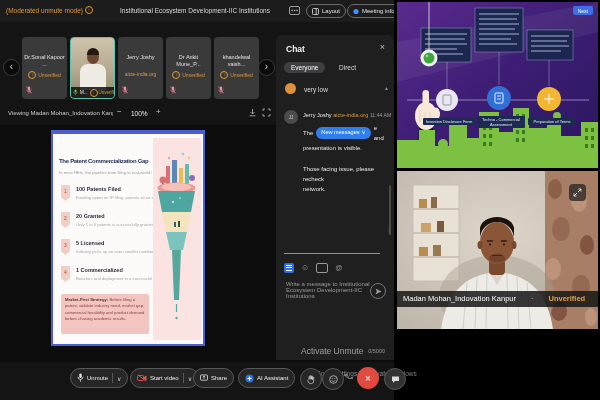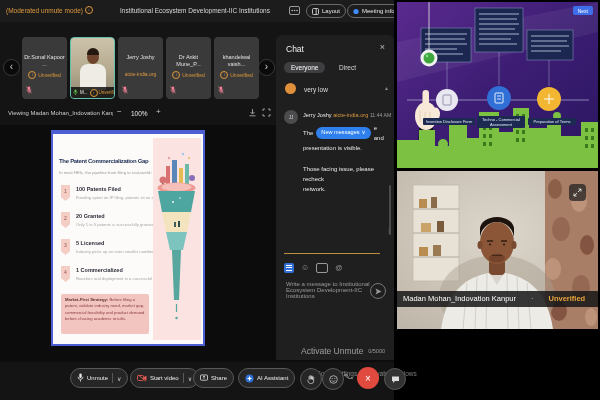--- a/index.html
+++ b/index.html
@@ -69,21 +69,21 @@
         display:flex;align-items:center;justify-content:center;z-index:6;}
   .tb-minus{position:absolute;top:11px;font-size:9px;color:#bdbdbd;z-index:6;}
   .tb-leave{position:absolute;top:5px;width:22px;height:22px;border-radius:50%;background:#e04a3f;display:flex;align-items:center;
         justify-content:center;color:#fff;font-size:10px;z-index:6;}
   .watermark1{position:absolute;left:301px;top:346px;font-size:8.5px;color:rgba(255,255,255,.55);z-index:5;pointer-events:none;white-space:nowrap;}
   .watermark2{position:absolute;left:316px;top:370px;font-size:6.5px;color:rgba(255,255,255,.45);z-index:5;pointer-events:none;white-space:nowrap;}
   .pen-cursor{position:absolute;left:344px;top:373px;font-size:7px;color:rgba(255,255,255,.6);z-index:7;pointer-events:none;}
 
   
   .chat-panel{position:absolute;left:276px;top:35px;width:118px;height:325px;background:#1f1f20;border-radius:6px 6px 0 0;overflow:hidden;}
-  .chat-title{position:absolute;left:10px;top:9px;font-size:8.5px;font-weight:normal;color:#f0f0f0;}
+  .chat-title{position:absolute;left:10px;top:9px;font-size:8.5px;font-weight:bold;color:#f0f0f0;}
   .chat-close{position:absolute;right:9px;top:7px;font-size:9px;color:#bdbdbd;}
   .chat-tab{position:absolute;top:27px;font-size:6.5px;color:#d8d8d8;padding:2px 7px;border-radius:9px;}
   .chat-tab.sel{background:#3f3f41;color:#fff;}
   .pmsg-avatar{position:absolute;left:9px;top:48px;width:11px;height:11px;border-radius:50%;background:#e08f3a;}
   .pmsg-text{position:absolute;left:28px;top:51px;font-size:6.5px;color:#dedede;}
   .scroll-up{position:absolute;right:5px;top:50px;font-size:5px;color:#8a8a8a;}
   .msg-avatar{position:absolute;left:8px;top:75px;width:14px;height:14px;border-radius:50%;background:#4c4c4e;color:#d8d8d8;
         font-size:4.5px;display:flex;align-items:center;justify-content:center;}
   .msg-meta{position:absolute;left:27px;top:77px;font-size:5.6px;white-space:nowrap;color:#ececec;}
   .msg-meta .org{color:#de9a3e;}  .msg-meta .time{color:#9a9a9a;font-size:5.2px;}

